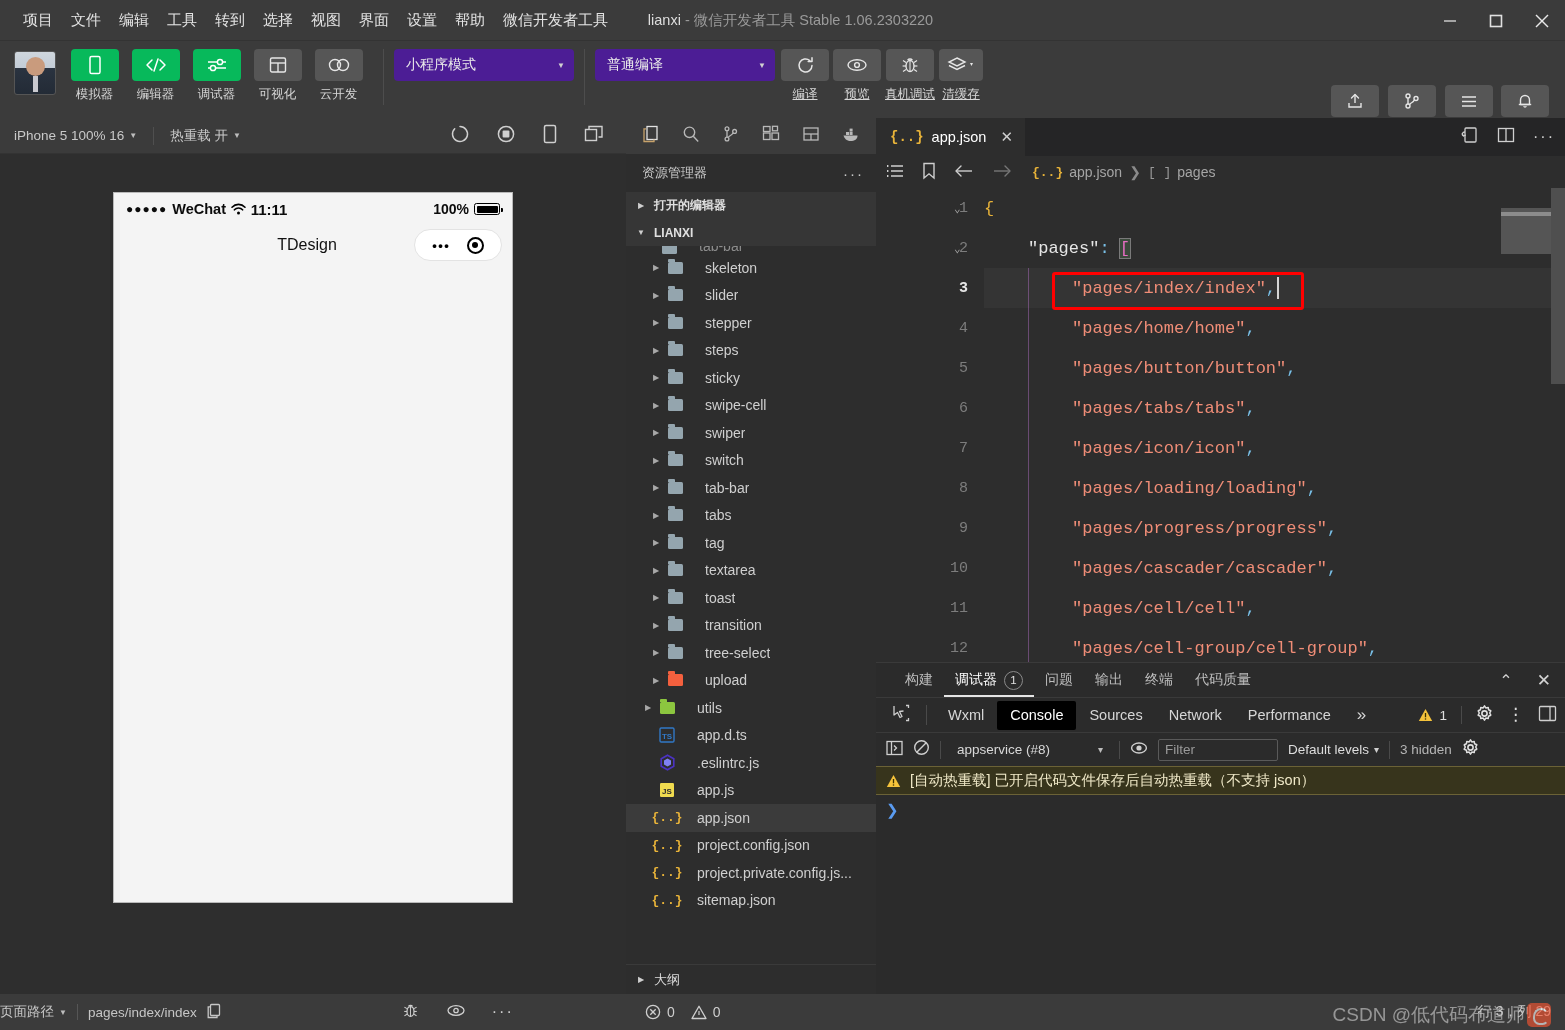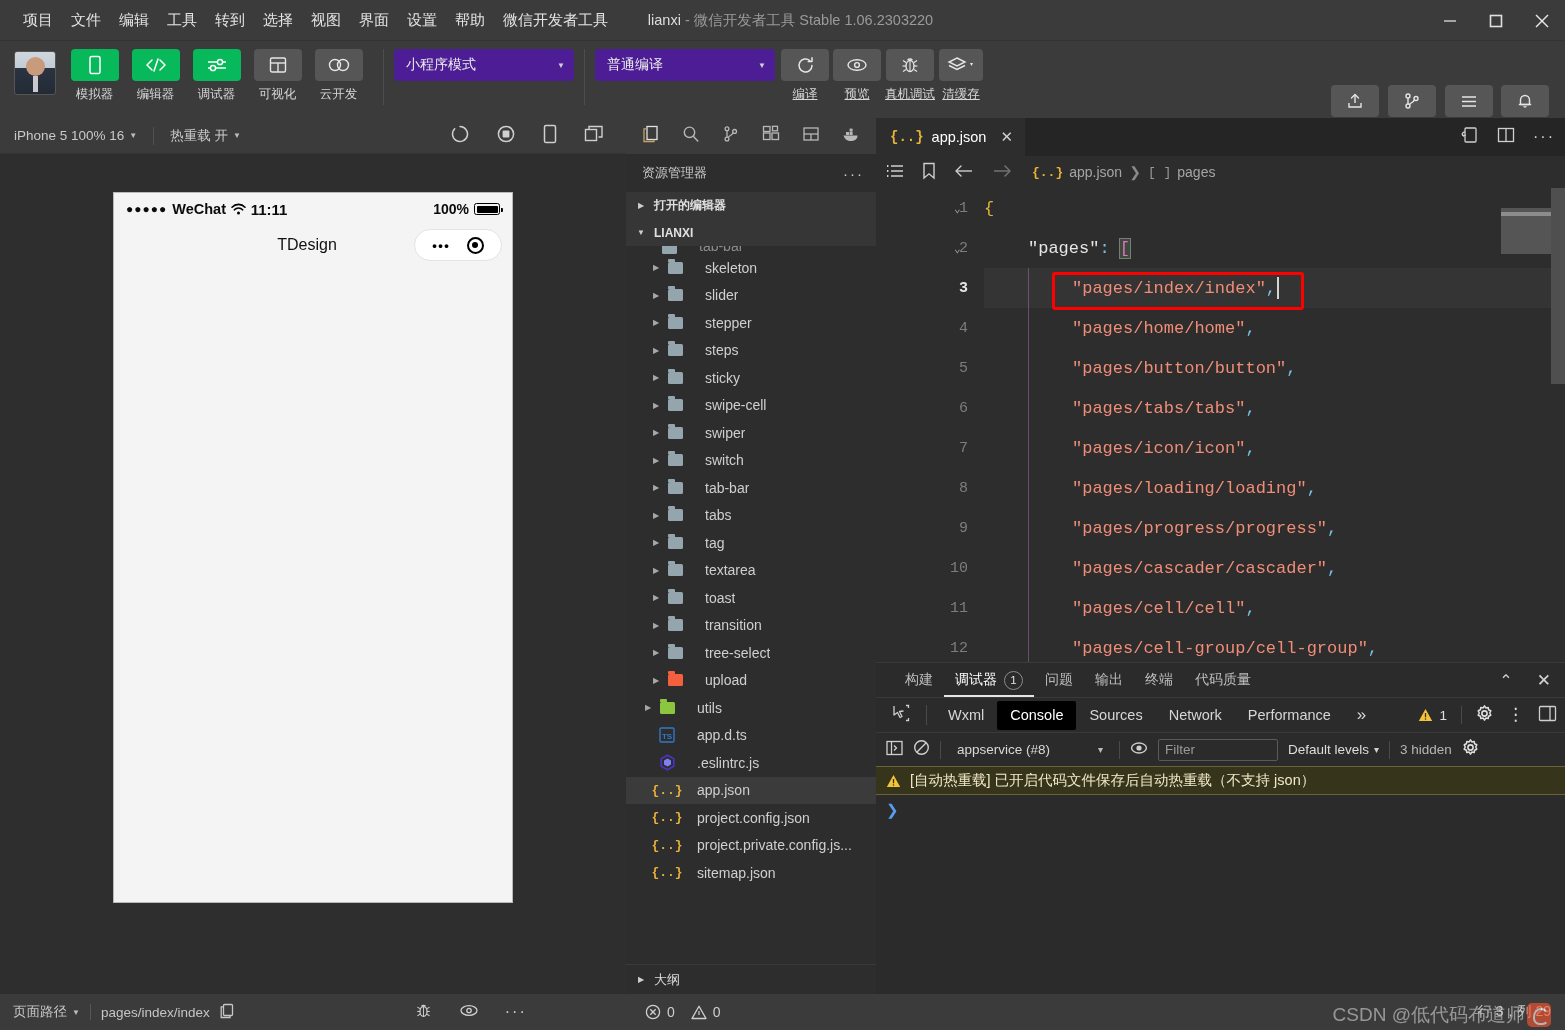--- a/index.html
+++ b/index.html
@@ -220,21 +220,21 @@
   .console-body { flex: 1; background: #2b2b2b; overflow: hidden; }
   .con-warn {
     background: #37341c; border-top: 1px solid #6b6236; border-bottom: 1px solid #6b6236;
     display: flex; align-items: center; gap: 9px; padding: 4px 10px; font-size: 14.5px; color: #f0e9c8;
     font-family: "Liberation Sans", sans-serif;
   }
   .con-prompt { padding: 6px 10px; font-size: 15px; color: #5a9bf0; }
 
   
   .statusbar { height: 36px; background: #3b3b3b; display: flex; align-items: center; flex: none; position: relative; }
-  .sb-left { display: flex; align-items: center; padding-left: 13px; font-size: 13.5px; color: #c6c6c6; gap: 10px; }
+  .sb-left { display: flex; align-items: center; padding-left: 0; font-size: 13.5px; color: #c6c6c6; gap: 10px; }
   .sb-left .vsep { width: 1px; height: 16px; background: #565656; }
   .sb-icons { display: flex; align-items: center; gap: 26px; margin-left: 170px; }
   .sb-mid { position: absolute; left: 645px; display: flex; align-items: center; gap: 16px; font-size: 14px; color: #cfcfcf; }
   .sb-right { position: absolute; right: 14px; display: flex; align-items: center; gap: 16px; font-size: 14px; color: #c6c6c6; }
   .watermark {
     position: absolute; right: 14px; bottom: 2px; font-size: 19px; color: #cfcfcf; opacity: .62;
     display: flex; align-items: center; gap: 2px; pointer-events: none; white-space: nowrap;
   }
   .csdn-logo { display: inline-block; width: 24px; height: 24px; background: #fc5531; border-radius: 5px; position: relative; }
   .csdn-logo::after { content:""; position:absolute; left:6px; top:5px; width: 12px; height: 13px; border: 2.5px solid #fff; border-radius: 50% 50% 40% 40%; border-right-color: transparent; }
@@ -714,20 +714,29 @@
           <span class="nm">app.d.ts</span>
         </div>
         <div class="row" style="padding-left:30px">
           <span class="ic">
             <svg width="17" height="17" viewBox="0 0 17 17">
                 <polygon points="8.5,1.2 14.8,4.8 14.8,12.2 8.5,15.8 2.2,12.2 2.2,4.8" fill="none" stroke="#4b32c3" stroke-width="1.6"></polygon>
                 <polygon points="8.5,4.6 12,6.6 12,10.4 8.5,12.4 5,10.4 5,6.6" fill="#8080f2"></polygon>
               </svg>
           </span>
           <span class="nm">.eslintrc.js</span>
+        </div>
+        <div class="row" style="padding-left:30px">
+          <span class="ic">
+            <svg width="16" height="16" viewBox="0 0 16 16">
+                <rect x="1" y="1" width="14" height="14" rx="1.2" fill="#f0db4f"></rect>
+                <text x="8" y="11.8" font-size="8" fill="#2b2b2b" text-anchor="middle" font-family="Liberation Sans, sans-serif" font-weight="bold">JS</text>
+              </svg>
+          </span>
+          <span class="nm">app.js</span>
         </div>
         <div class="row sel" style="padding-left:30px">
           <span class="ic jsonic">{..}</span>
           <span class="nm">app.json</span>
         </div>
         <div class="row" style="padding-left:30px">
           <span class="ic jsonic">{..}</span>
           <span class="nm">project.config.json</span>
         </div>
         <div class="row" style="padding-left:30px">

